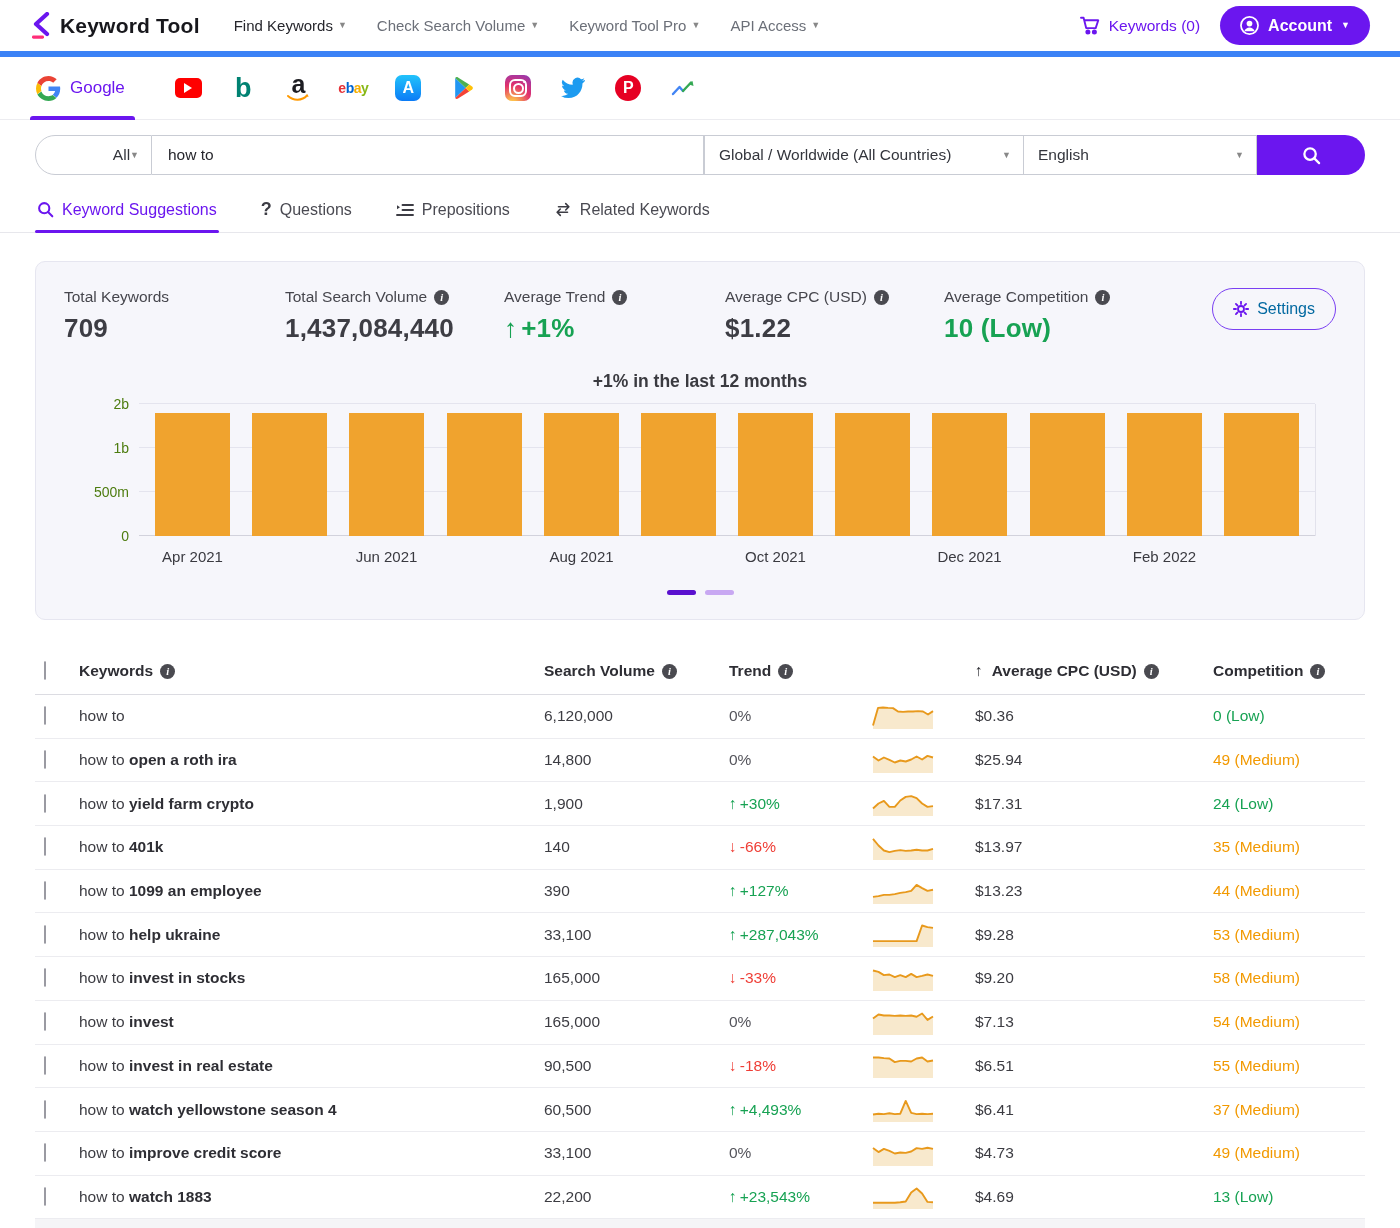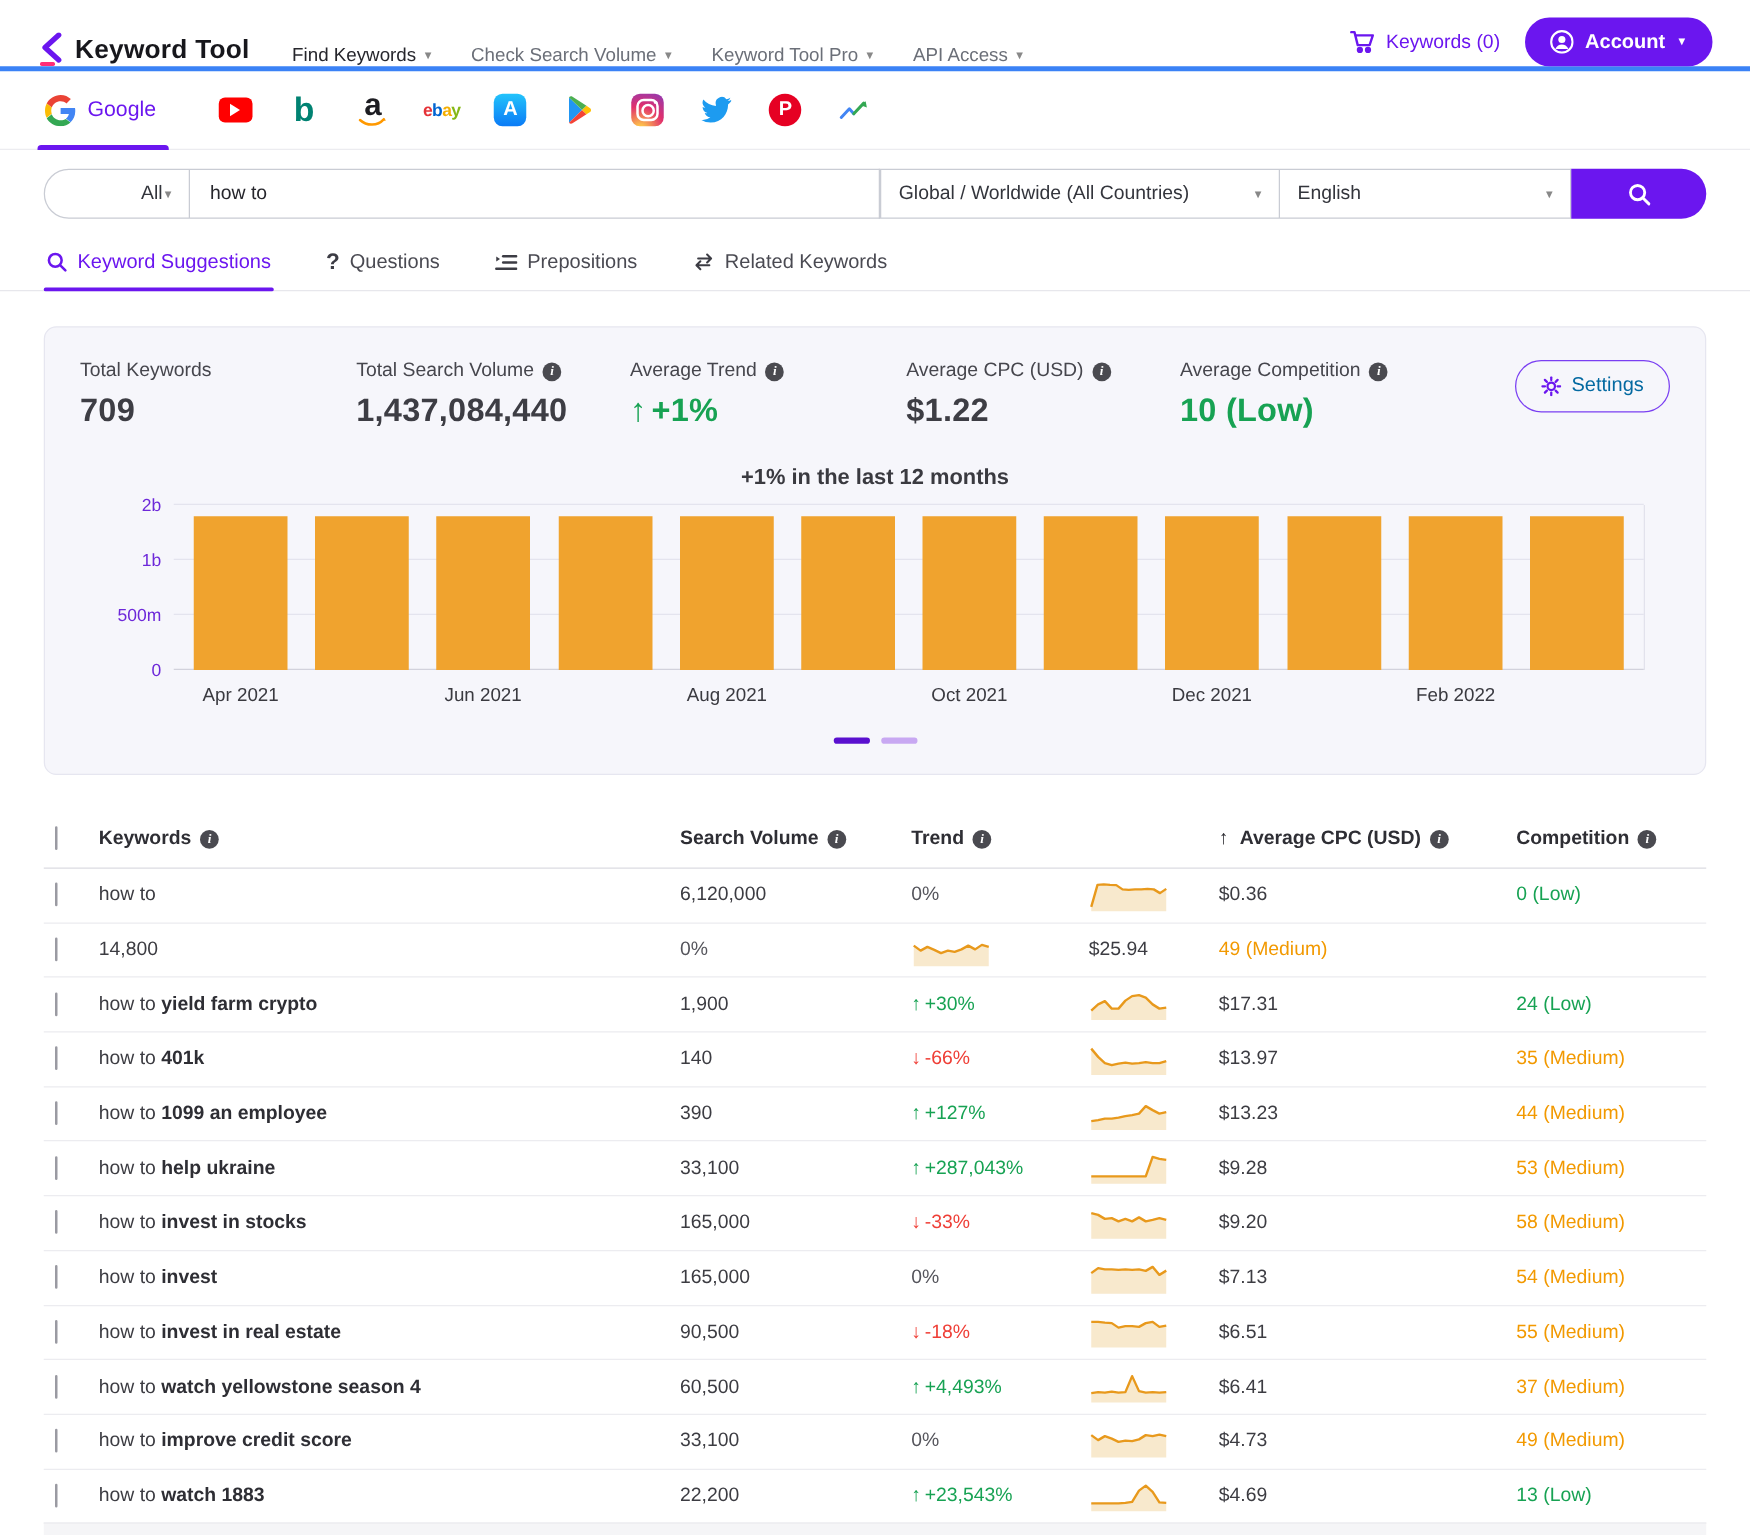--- a/index.html
+++ b/index.html
@@ -1,21 +1,21 @@
 <!DOCTYPE html>
 <html><head>
 <meta charset="utf-8">
 <style>
   * { margin:0; padding:0; box-sizing:border-box; }
   html,body { width:1400px; height:1228px; overflow:hidden; background:#fff;
     font-family:"Liberation Sans", sans-serif; color:#3c3c42; }
 
   
-  .navbar { height:57px; display:flex; align-items:flex-end; padding:0 30px;
-    border-bottom:4px solid #3b82f6; background:#fff; }
+  .navbar { height:57px; display:flex; align-items:center; padding:0 30px;
+    border-bottom:6px solid #3b82f6; background:#fff; }
   .brand { display:flex; align-items:center; gap:9px; }
   .brand-name { font-size:21px; font-weight:700; color:#17171c; letter-spacing:.2px; }
   .nav-menu { display:flex; gap:30px; margin-left:34px; }
   .nav-item { font-size:15px; color:#6b6f78; cursor:pointer; display:flex; align-items:center; gap:5px; }
   .nav-item.first { color:#26262c; }
   .caret { font-size:9px; color:#888; line-height:1; }
   .nav-right { margin-left:auto; display:flex; align-items:center; gap:20px; }
   .cart-link { display:flex; align-items:center; gap:8px; color:#6b16ef; font-size:15.5px; cursor:pointer; }
   .account-btn { display:flex; align-items:center; gap:9px; background:#6b16ef; color:#fff;
     border:none; border-radius:28px; padding:10px 20px; font-size:16px; font-weight:600;
@@ -92,21 +92,21 @@
   
   .chart-title { text-align:center; font-size:17.5px; font-weight:700; color:#3a3a40; margin-top:27px; }
   .chart-area { position:relative; margin:12px 20px 0 75px; }
   .plot { position:relative; height:132px; border-right:1px solid #e2e2ec; }
   .gridline { position:absolute; left:0; right:0; height:1px; background:#e4e4ee; }
   .gridline.zero { background:#d2d2dc; }
   .bars { position:absolute; inset:0; display:flex; justify-content:space-between;
     align-items:flex-end; padding:0 16px; }
   .bar { width:75px; background:#f0a32e; }
   .ylab { position:absolute; right:100%; margin-right:10px; transform:translateY(-50%);
-    font-size:14px; color:#6d28d9; white-space:nowrap; }
+    font-size:14px; color:#4d7c0f; white-space:nowrap; }
   .xlabels { position:relative; height:28px; margin-top:8px; }
   .xlab { position:absolute; transform:translateX(-50%); font-size:15px; color:#3a3a40; white-space:nowrap; top:4px; }
   .dots { display:flex; justify-content:center; gap:9px; margin-top:18px; }
   .dot-bar { width:29px; height:5px; border-radius:3px; cursor:pointer; }
   .dot-bar.active { background:#5a10cf; }
   .dot-bar.idle { background:#c8a8f2; }
 
   
   .table { margin:28px 35px 0; }
   .t-grid { display:grid; grid-template-columns:44px 465px 185px 142px 104px 238px 1fr; align-items:center; }
@@ -449,20 +449,21 @@
           <svg width="64" height="27">
             <polygon points="2.0,22.5 7.0,4.9 12.0,4.5 17.0,4.9 22.0,5.1 27.0,8.5 32.0,8.9 37.0,8.5 42.0,8.5 47.0,8.1 52.0,8.5 57.0,11.5 62.0,8.1 62,26 2,26" fill="#f8e9cd"></polygon>
             <polyline points="2.0,22.5 7.0,4.9 12.0,4.5 17.0,4.9 22.0,5.1 27.0,8.5 32.0,8.9 37.0,8.5 42.0,8.5 47.0,8.1 52.0,8.5 57.0,11.5 62.0,8.1" fill="none" stroke="#e8991c" stroke-width="1.9" stroke-linejoin="round"></polyline>
           </svg>
         </div>
         <div>$0.36</div>
         <div class="comp-low">0 (Low)</div>
       </div>
       <div class="t-grid t-row">
         <div><span class="cb"></span></div>
+        <div class="kw"><span>how to </span><span class="sfx">open a roth ira</span></div>
         <div>14,800</div>
         <div class="trend-flat"><span>0%</span></div>
         <div>
           <svg width="64" height="27">
             <polygon points="2.0,9.5 7.5,13.5 12.9,10.5 18.4,12.9 23.8,15.5 29.3,13.5 34.7,14.5 40.2,12.5 45.6,9.5 51.1,12.5 56.5,8.9 62.0,10.5 62,26 2,26" fill="#f8e9cd"></polygon>
             <polyline points="2.0,9.5 7.5,13.5 12.9,10.5 18.4,12.9 23.8,15.5 29.3,13.5 34.7,14.5 40.2,12.5 45.6,9.5 51.1,12.5 56.5,8.9 62.0,10.5" fill="none" stroke="#e8991c" stroke-width="1.9" stroke-linejoin="round"></polyline>
           </svg>
         </div>
         <div>$25.94</div>
         <div class="comp-medium">49 (Medium)</div>

